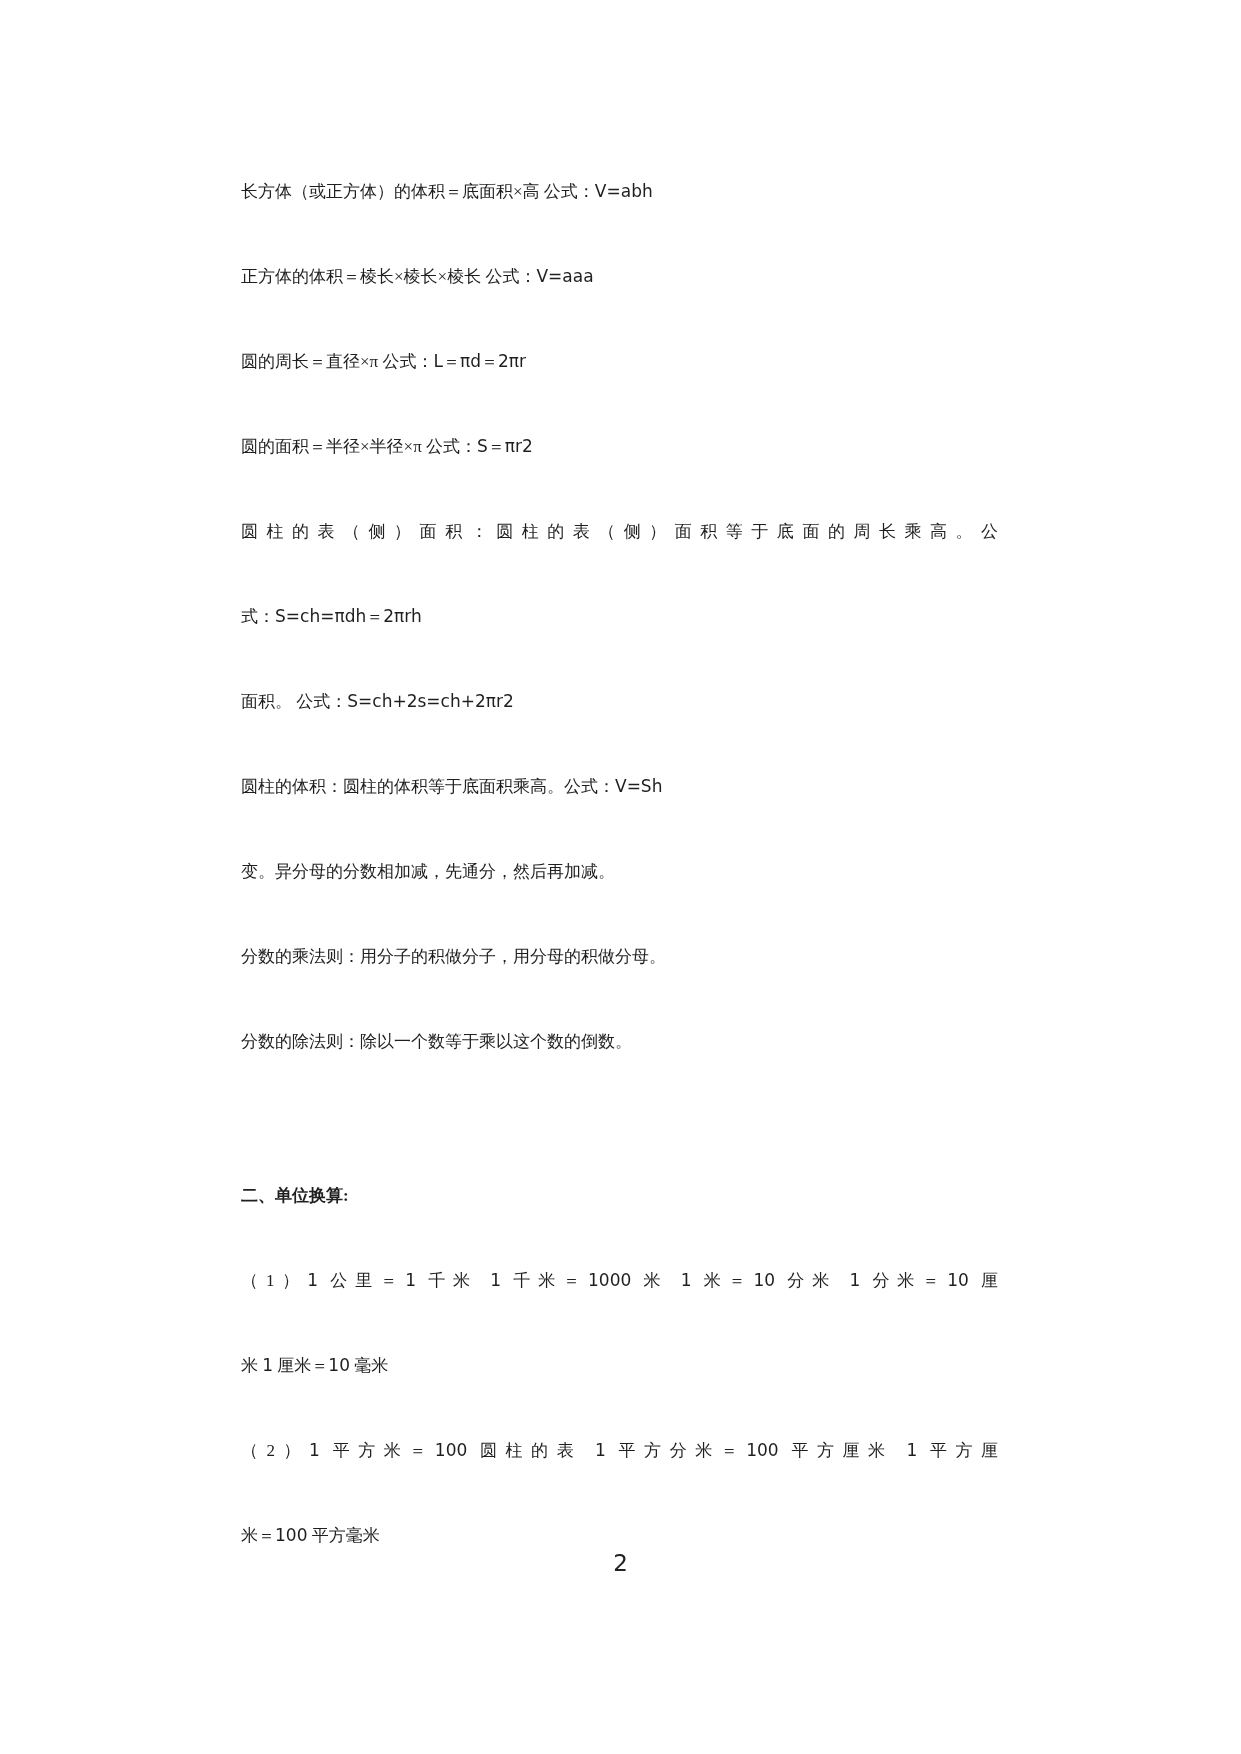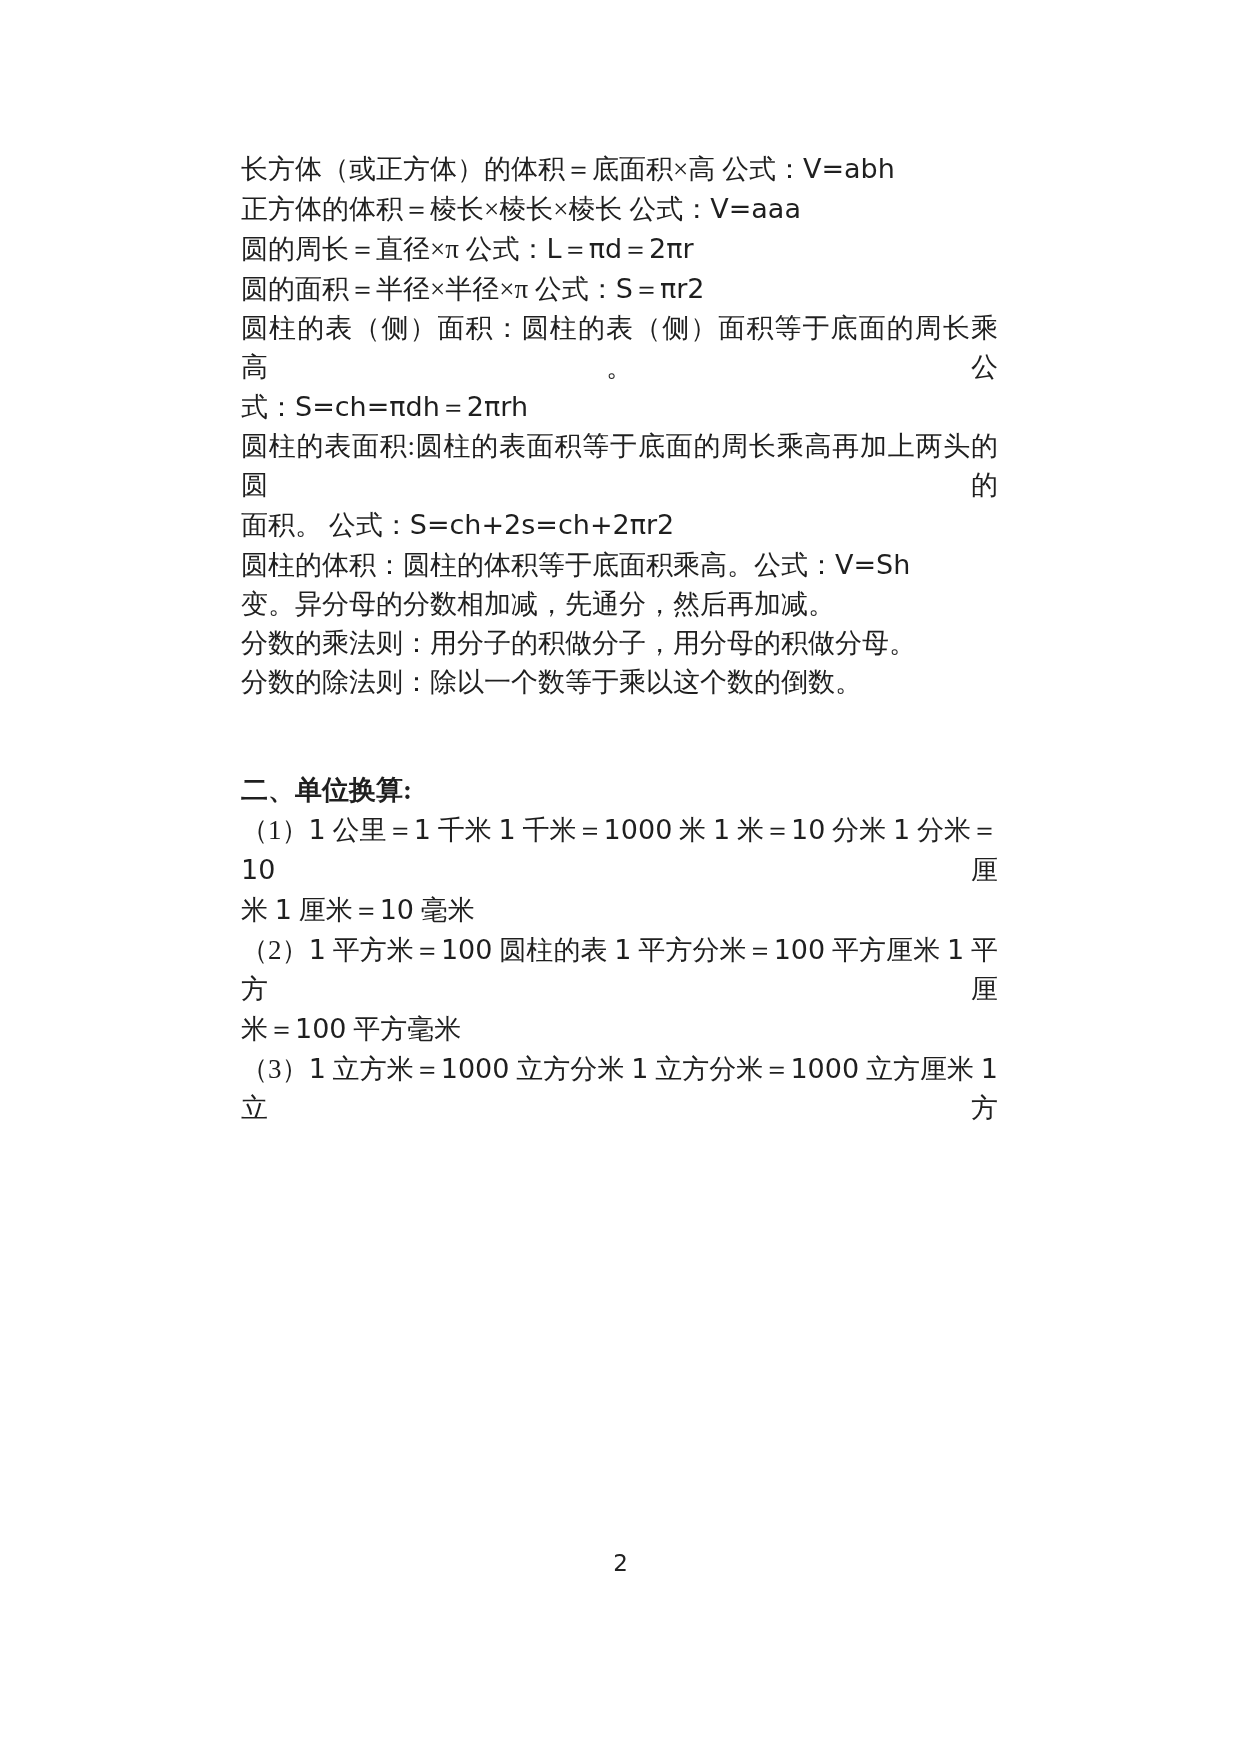--- a/index.html
+++ b/index.html
@@ -19,22 +19,22 @@
   }
   .content {
     position: absolute;
     left: 241px;
     top: 149px;
     width: 757px;
   }
   .line {
     margin: 0;
     padding: 0;
-    font-size: 27px;
-    line-height: 39px;
+    font-size: 17px;
+    line-height: 85px;
     white-space: normal;
   }
   .line.justify {
     text-align: justify;
     text-align-last: justify;
     text-justify: inter-character;
   }
   .line.space-before {
     margin-top: 69px;
   }
@@ -61,27 +61,25 @@
 <body>
 
 <div class="page" style="background: rgb(255, 255, 255); color: rgb(31, 31, 31);">
   <div class="content">
       <p class="line"><span class="run-cn">长方体（或正方体）的体积＝底面积×高 公式：</span><span class="run-en">V=abh</span></p>
       <p class="line"><span class="run-cn">正方体的体积＝棱长×棱长×棱长 公式：</span><span class="run-en">V=aaa</span></p>
       <p class="line"><span class="run-cn">圆的周长＝直径×π 公式：</span><span class="run-en">L＝πd＝2πr</span></p>
       <p class="line"><span class="run-cn">圆的面积＝半径×半径×π 公式：</span><span class="run-en">S＝πr2</span></p>
       <p class="line justify"><span class="run-cn">圆柱的表（侧）面积：圆柱的表（侧）面积等于底面的周长乘高。公</span></p>
       <p class="line"><span class="run-cn">式：</span><span class="run-en">S=ch=πdh＝2πrh</span></p>
-      <p class="line justify"><span class="run-cn">圆柱的表面积:圆柱的表面积等于底面的周长乘高再加上两头的圆的</span></p>
       <p class="line"><span class="run-cn">面积。 公式：</span><span class="run-en">S=ch+2s=ch+2πr2</span></p>
       <p class="line"><span class="run-cn">圆柱的体积：圆柱的体积等于底面积乘高。公式：</span><span class="run-en">V=Sh</span></p>
       <p class="line"><span class="run-cn">变。异分母的分数相加减，先通分，然后再加减。</span></p>
       <p class="line"><span class="run-cn">分数的乘法则：用分子的积做分子，用分母的积做分母。</span></p>
       <p class="line"><span class="run-cn">分数的除法则：除以一个数等于乘以这个数的倒数。</span></p>
       <p class="line bold space-before"><span class="run-cn">二、单位换算:</span></p>
       <p class="line justify"><span class="run-cn">（1）</span><span class="run-en">1</span><span class="run-cn"> 公里＝</span><span class="run-en">1</span><span class="run-cn"> 千米 </span><span class="run-en">1</span><span class="run-cn"> 千米＝</span><span class="run-en">1000</span><span class="run-cn"> 米 </span><span class="run-en">1</span><span class="run-cn"> 米＝</span><span class="run-en">10</span><span class="run-cn"> 分米 </span><span class="run-en">1</span><span class="run-cn"> 分米＝</span><span class="run-en">10</span><span class="run-cn"> 厘</span></p>
       <p class="line"><span class="run-cn">米 </span><span class="run-en">1</span><span class="run-cn"> 厘米＝</span><span class="run-en">10</span><span class="run-cn"> 毫米</span></p>
       <p class="line justify"><span class="run-cn">（2）</span><span class="run-en">1</span><span class="run-cn"> 平方米＝</span><span class="run-en">100</span><span class="run-cn"> 圆柱的表 </span><span class="run-en">1</span><span class="run-cn"> 平方分米＝</span><span class="run-en">100</span><span class="run-cn"> 平方厘米 </span><span class="run-en">1</span><span class="run-cn"> 平方厘</span></p>
       <p class="line"><span class="run-cn">米＝</span><span class="run-en">100</span><span class="run-cn"> 平方毫米</span></p>
-      <p class="line justify"><span class="run-cn">（3）</span><span class="run-en">1</span><span class="run-cn"> 立方米＝</span><span class="run-en">1000</span><span class="run-cn"> 立方分米 </span><span class="run-en">1</span><span class="run-cn"> 立方分米＝</span><span class="run-en">1000</span><span class="run-cn"> 立方厘米 </span><span class="run-en">1</span><span class="run-cn"> 立方</span></p>
     </div>
   <div class="page-number">2</div>
 </div>
 
 </body></html>

